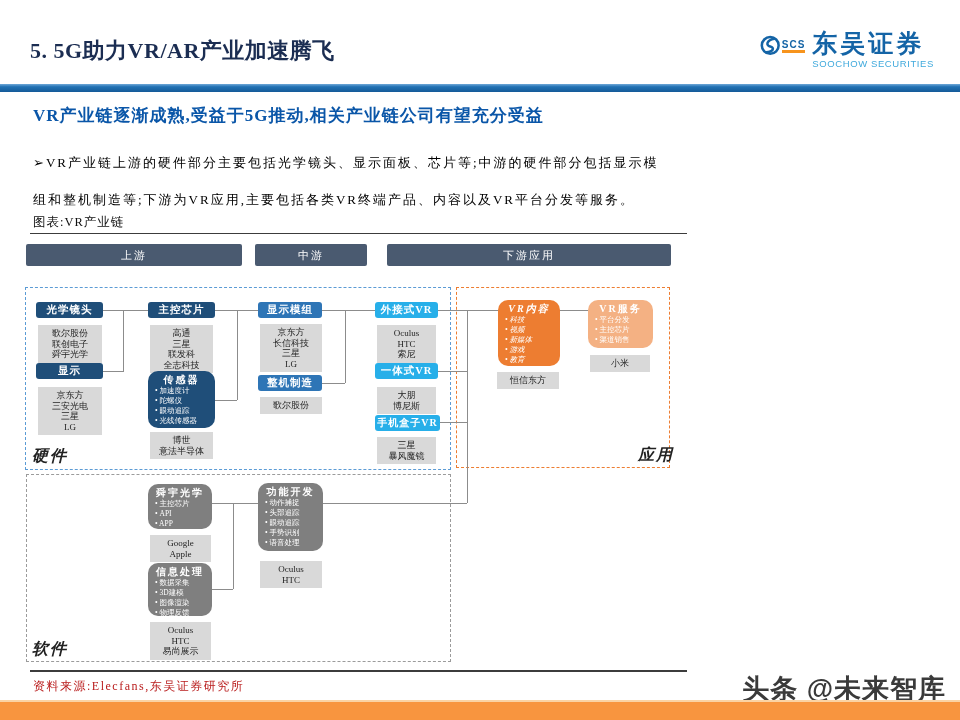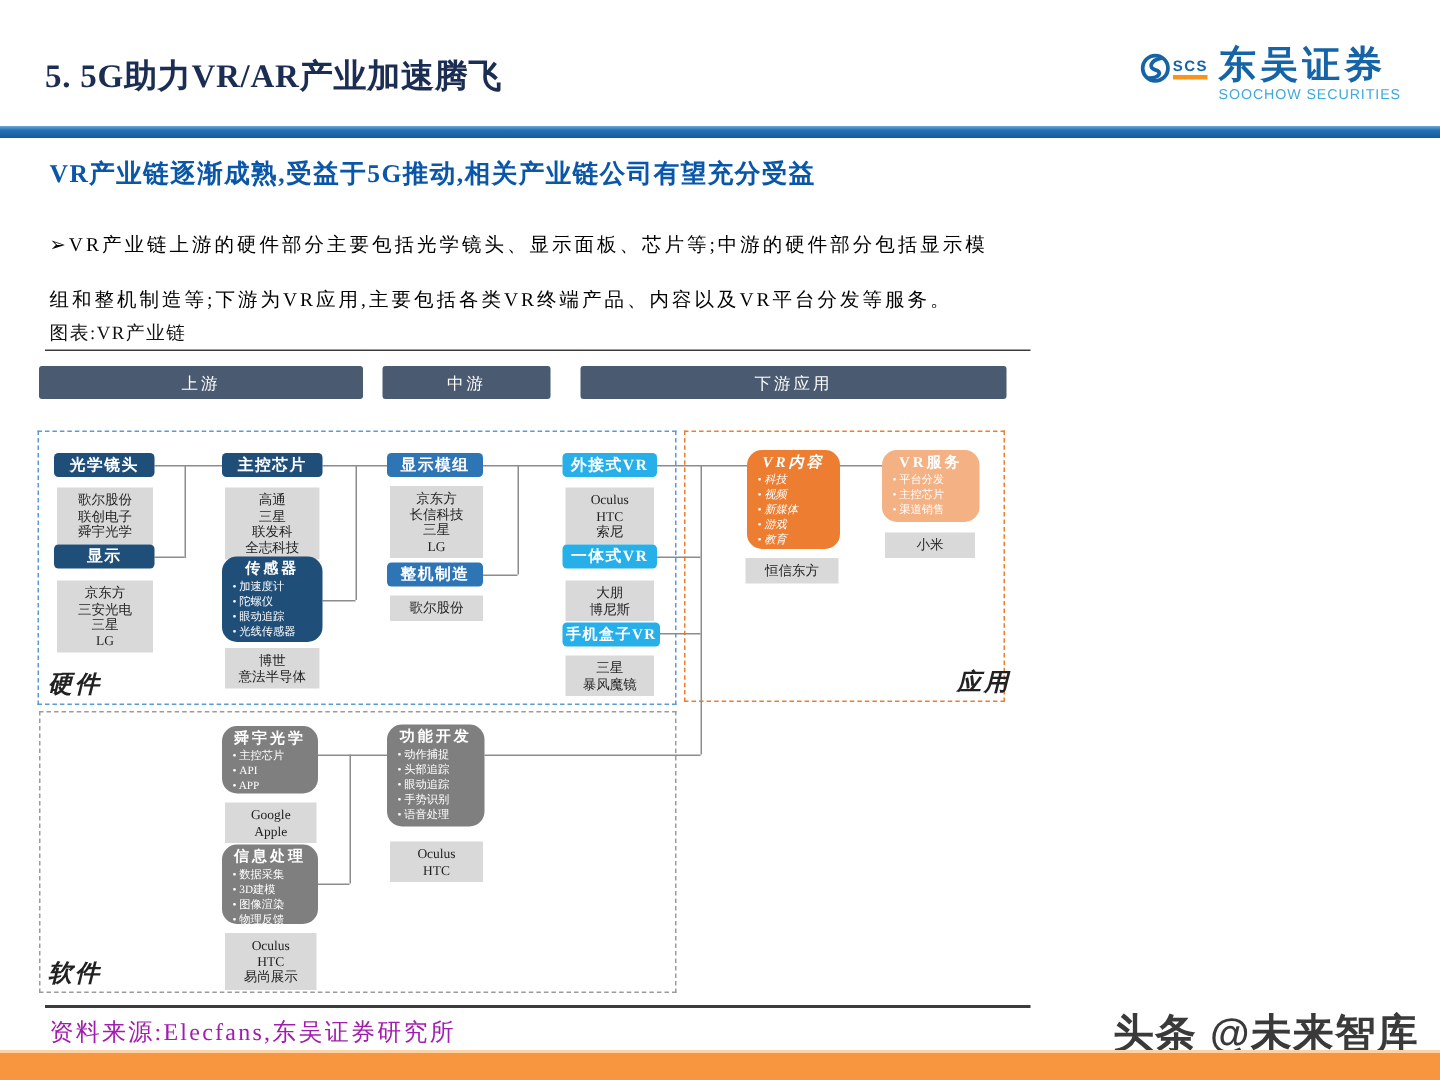--- a/index.html
+++ b/index.html
@@ -40,21 +40,21 @@
   .lorange{background:#F4B183;}
   .gray{background:#7F7F7F;}
   .nc{position:absolute;box-sizing:border-box;background:#D9D9D9;color:#1f1f1f;font-size:9px;line-height:10.5px;
       text-align:center;white-space:pre-line;padding:3px 1px;}
   .nb{position:absolute;box-sizing:border-box;border-radius:10px;color:#fff;overflow:hidden;}
   .nbt{font-size:10px;font-weight:bold;text-align:center;letter-spacing:2px;padding-top:3px;line-height:12px;}
   .nbl{font-size:7.5px;line-height:10px;padding-left:7px;white-space:pre-line;text-align:left;}
   
   .c{position:absolute;background:#8c8c8c;}
   
-  .source{position:absolute;left:33px;top:678px;font-size:16px;color:#a21caf;letter-spacing:1.5px;}
+  .source{position:absolute;left:33px;top:678px;font-size:12px;color:#b91c1c;letter-spacing:1.5px;}
   .watermark{position:absolute;right:14px;top:671px;font-size:27px;font-weight:900;color:#3a3a3a;
     font-family:"Liberation Sans","DejaVu Sans",sans-serif;letter-spacing:1px;
     text-shadow:-1px -1px 0 #fff,1px -1px 0 #fff,-1px 1px 0 #fff,1px 1px 0 #fff;}
   .footer-bar{position:absolute;left:0;top:700px;width:960px;height:20px;background:#F8953F;border-top:2px solid #fbd3a4;box-sizing:border-box;}
 </style>
 </head>
 <body>
 
 <div id="canvas">
 

